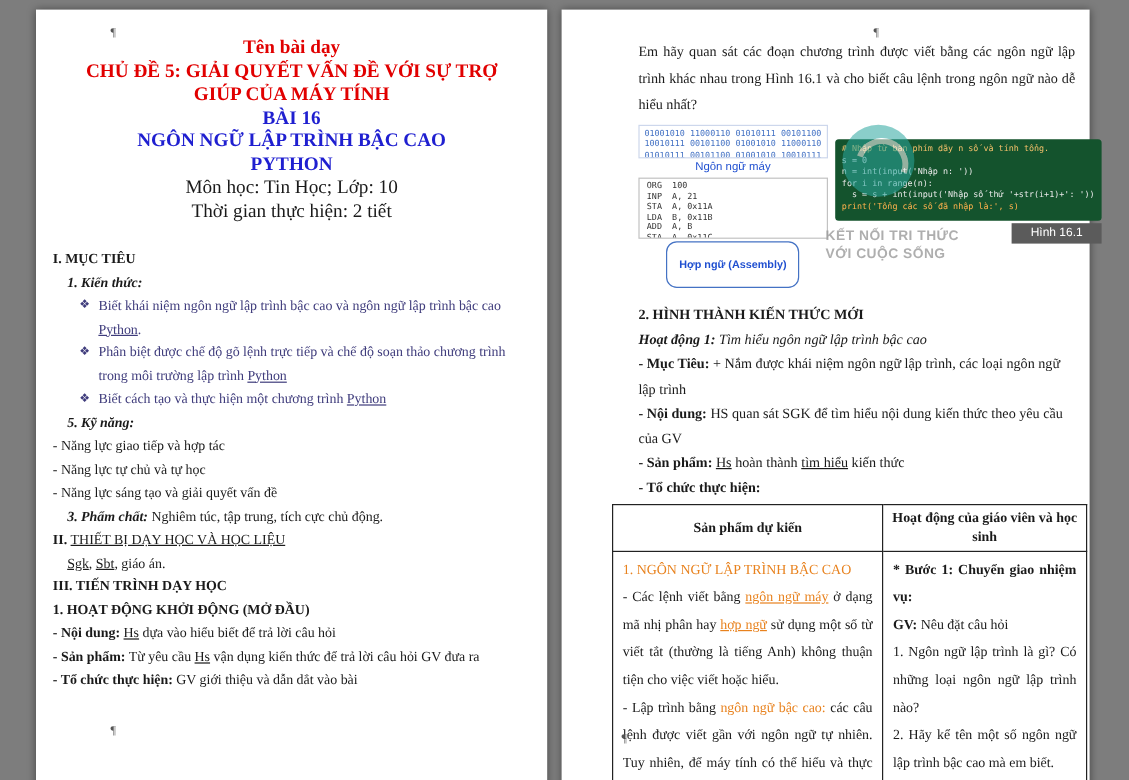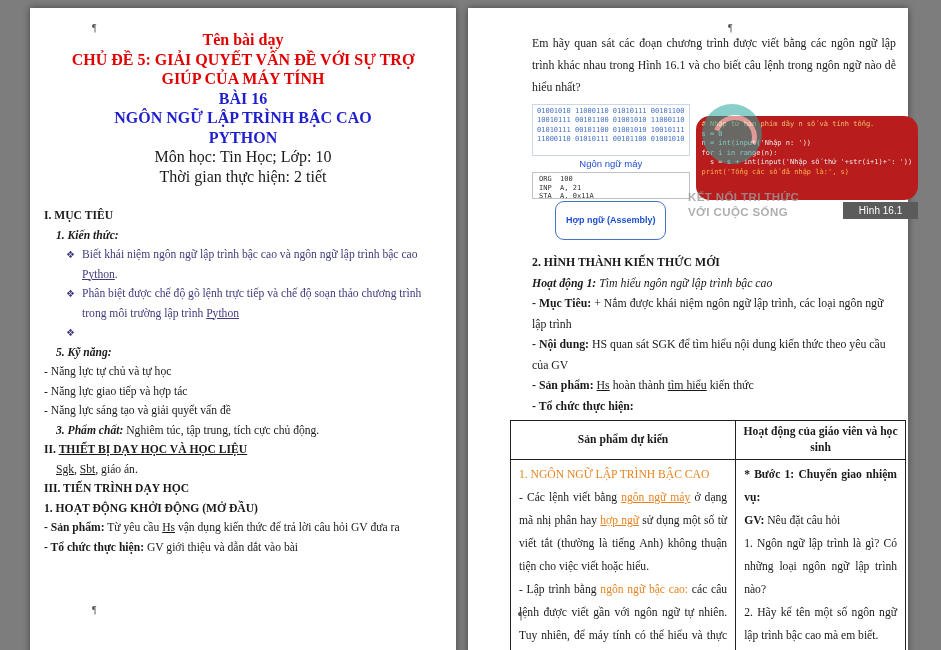--- a/index.html
+++ b/index.html
@@ -28,40 +28,40 @@
   .ind1{padding-left:12px;}
   p.body-line{margin:0;}
   .bullet-row{display:flex;padding-left:22px;}
   .bullet-mark{width:16px;flex:none;color:var(--bullet-ink);font-size:10px;}
   .bullet-text{color:var(--bullet-ink);}
 
   
   .rs-p{} .rs-b{font-weight:bold;} .rs-i{font-style:italic;}
   .rs-bi{font-weight:bold;font-style:italic;}
   .rs-u{text-decoration:underline;}
-  .rs-bu{font-weight:bold;text-decoration:underline;}
+  .rs-bu{font-weight:normal;text-decoration:underline;}
   .rs-o{color:var(--orange);}
   .rs-ou{color:var(--orange);text-decoration:underline;}
 
   
   .rp-content{padding:24px 12px 0 64px;font-size:11.8px;line-height:20.5px;}
   p.intro{margin:0;text-align:justify;line-height:22px;}
 
   .figure{position:relative;display:flex;gap:6px;margin:6px 0 12px 0;height:136px;}
   .fig-left{width:46%;display:flex;flex-direction:column;gap:2px;}
   .fig-right{flex:1;display:flex;flex-direction:column;gap:2px;padding-top:12px;}
-  .machine{height:52px;border:1px solid #cdd7ec;padding:2px 4px;overflow:hidden;}
+  .machine{height:28px;border:1px solid #cdd7ec;padding:2px 4px;overflow:hidden;}
   .machine div{color:var(--code-blue);font:7px/9.4px "DejaVu Sans Mono",monospace;white-space:pre;}
   .fig-label{color:#1f4fd0;font:9.5px/12px "Liberation Sans",sans-serif;text-align:center;}
   .asm{flex:1;border:1px solid #c2c2c2;padding:2px 6px;overflow:hidden;}
   .asm div{color:#333;font:7px/8.6px "DejaVu Sans Mono",monospace;white-space:pre;}
   .pill-row{display:flex;justify-content:center;}
   .pill{border:1.5px solid #4472c4;color:#1f4fd0;border-radius:9px;padding:12px 10px;
         font:bold 9px/13px "Liberation Sans",sans-serif;}
-  .python{height:84px;background:#b91c1c;border-radius:14px;padding:4px 6px;overflow:hidden;}
+  .python{height:68px;background:#14532d;border-radius:3px;padding:4px 6px;overflow:hidden;}
   .python div{font:7px/9.6px "DejaVu Sans Mono",monospace;white-space:pre;}
   .ln-cm{color:#f2c06a;} .ln-cd{color:#e9e9e9;} .ln-hl{color:#ffb24d;}
   .cap-row{display:flex;justify-content:flex-end;}
   .caption{background:#5b5b5b;color:#fff;font:10px/15px "Liberation Sans",sans-serif;padding:1px 16px;}
 
   .wm{position:absolute;left:156px;top:0;pointer-events:none;}
   .wm-circle{width:60px;height:60px;border-radius:50%;background:#2ba79f;opacity:.55;
              position:relative;margin-left:14px;}
   .wm-circle::after{content:"";position:absolute;left:11px;top:11px;width:34px;height:34px;
              border-radius:50%;border:5px solid #fff;border-left-color:transparent;
@@ -109,33 +109,35 @@
       <div class="bullet-row">
         <span class="bullet-mark">❖</span>
         <span class="bullet-text"><span class="rs-p">Biết khái niệm ngôn ngữ lập trình bậc cao và ngôn ngữ lập trình bậc cao </span><span class="rs-u">Python</span><span class="rs-p">.</span></span>
       </div>
       <div class="bullet-row">
         <span class="bullet-mark">❖</span>
         <span class="bullet-text"><span class="rs-p">Phân biệt được chế độ gõ lệnh trực tiếp và chế độ soạn thảo chương trình trong môi trường lập trình </span><span class="rs-u">Python</span></span>
       </div>
       <div class="bullet-row">
         <span class="bullet-mark">❖</span>
+        <span class="bullet-text"><span class="rs-p">Biết cách tạo và thực hiện một chương trình </span><span class="rs-u">Python</span></span>
       </div>
 
       <p class="h2i ind1">5. Kỹ năng:</p>
+      <p class="body-line">- Năng lực giao tiếp và hợp tác</p>
       <p class="body-line">- Năng lực tự chủ và tự học</p>
-      <p class="body-line">- Năng lực giao tiếp và hợp tác</p>
       <p class="body-line">- Năng lực sáng tạo và giải quyết vấn đề</p>
       <p class="body-line ind1"><span class="rs-bi">3. Phẩm chất: </span><span class="rs-p">Nghiêm túc, tập trung, tích cực chủ động.</span></p>
 
       <p class="h1"><span class="rs-b">II. </span><span class="rs-bu">THIẾT BỊ DẠY HỌC VÀ HỌC LIỆU</span></p>
       <p class="body-line ind1"><span class="rs-u">Sgk</span><span class="rs-p">, </span><span class="rs-u">Sbt</span><span class="rs-p">, giáo án.</span></p>
 
       <p class="h1">III. TIẾN TRÌNH DẠY HỌC</p>
       <p class="h1">1. HOẠT ĐỘNG KHỞI ĐỘNG (MỞ ĐẦU)</p>
+      <p class="body-line"><span class="rs-b">- Nội dung:</span><span class="rs-p"> </span><span class="rs-u">Hs</span><span class="rs-p"> dựa vào hiểu biết để trả lời câu hỏi</span></p>
       <p class="body-line"><span class="rs-b">- Sản phẩm:</span><span class="rs-p"> Từ yêu cầu </span><span class="rs-u">Hs</span><span class="rs-p"> vận dụng kiến thức để trả lời câu hỏi GV đưa ra</span></p>
       <p class="body-line"><span class="rs-b">- Tổ chức thực hiện:</span><span class="rs-p"> GV giới thiệu và dẫn dắt vào bài</span></p>
     </div>
   </div>
 
   <div class="page page-right">
     <span class="pilcrow" style="left:260px;top:14px">¶</span>
     <span class="pilcrow" style="left:50px;top:602px">¶</span>
 
     <div class="rp-content">

